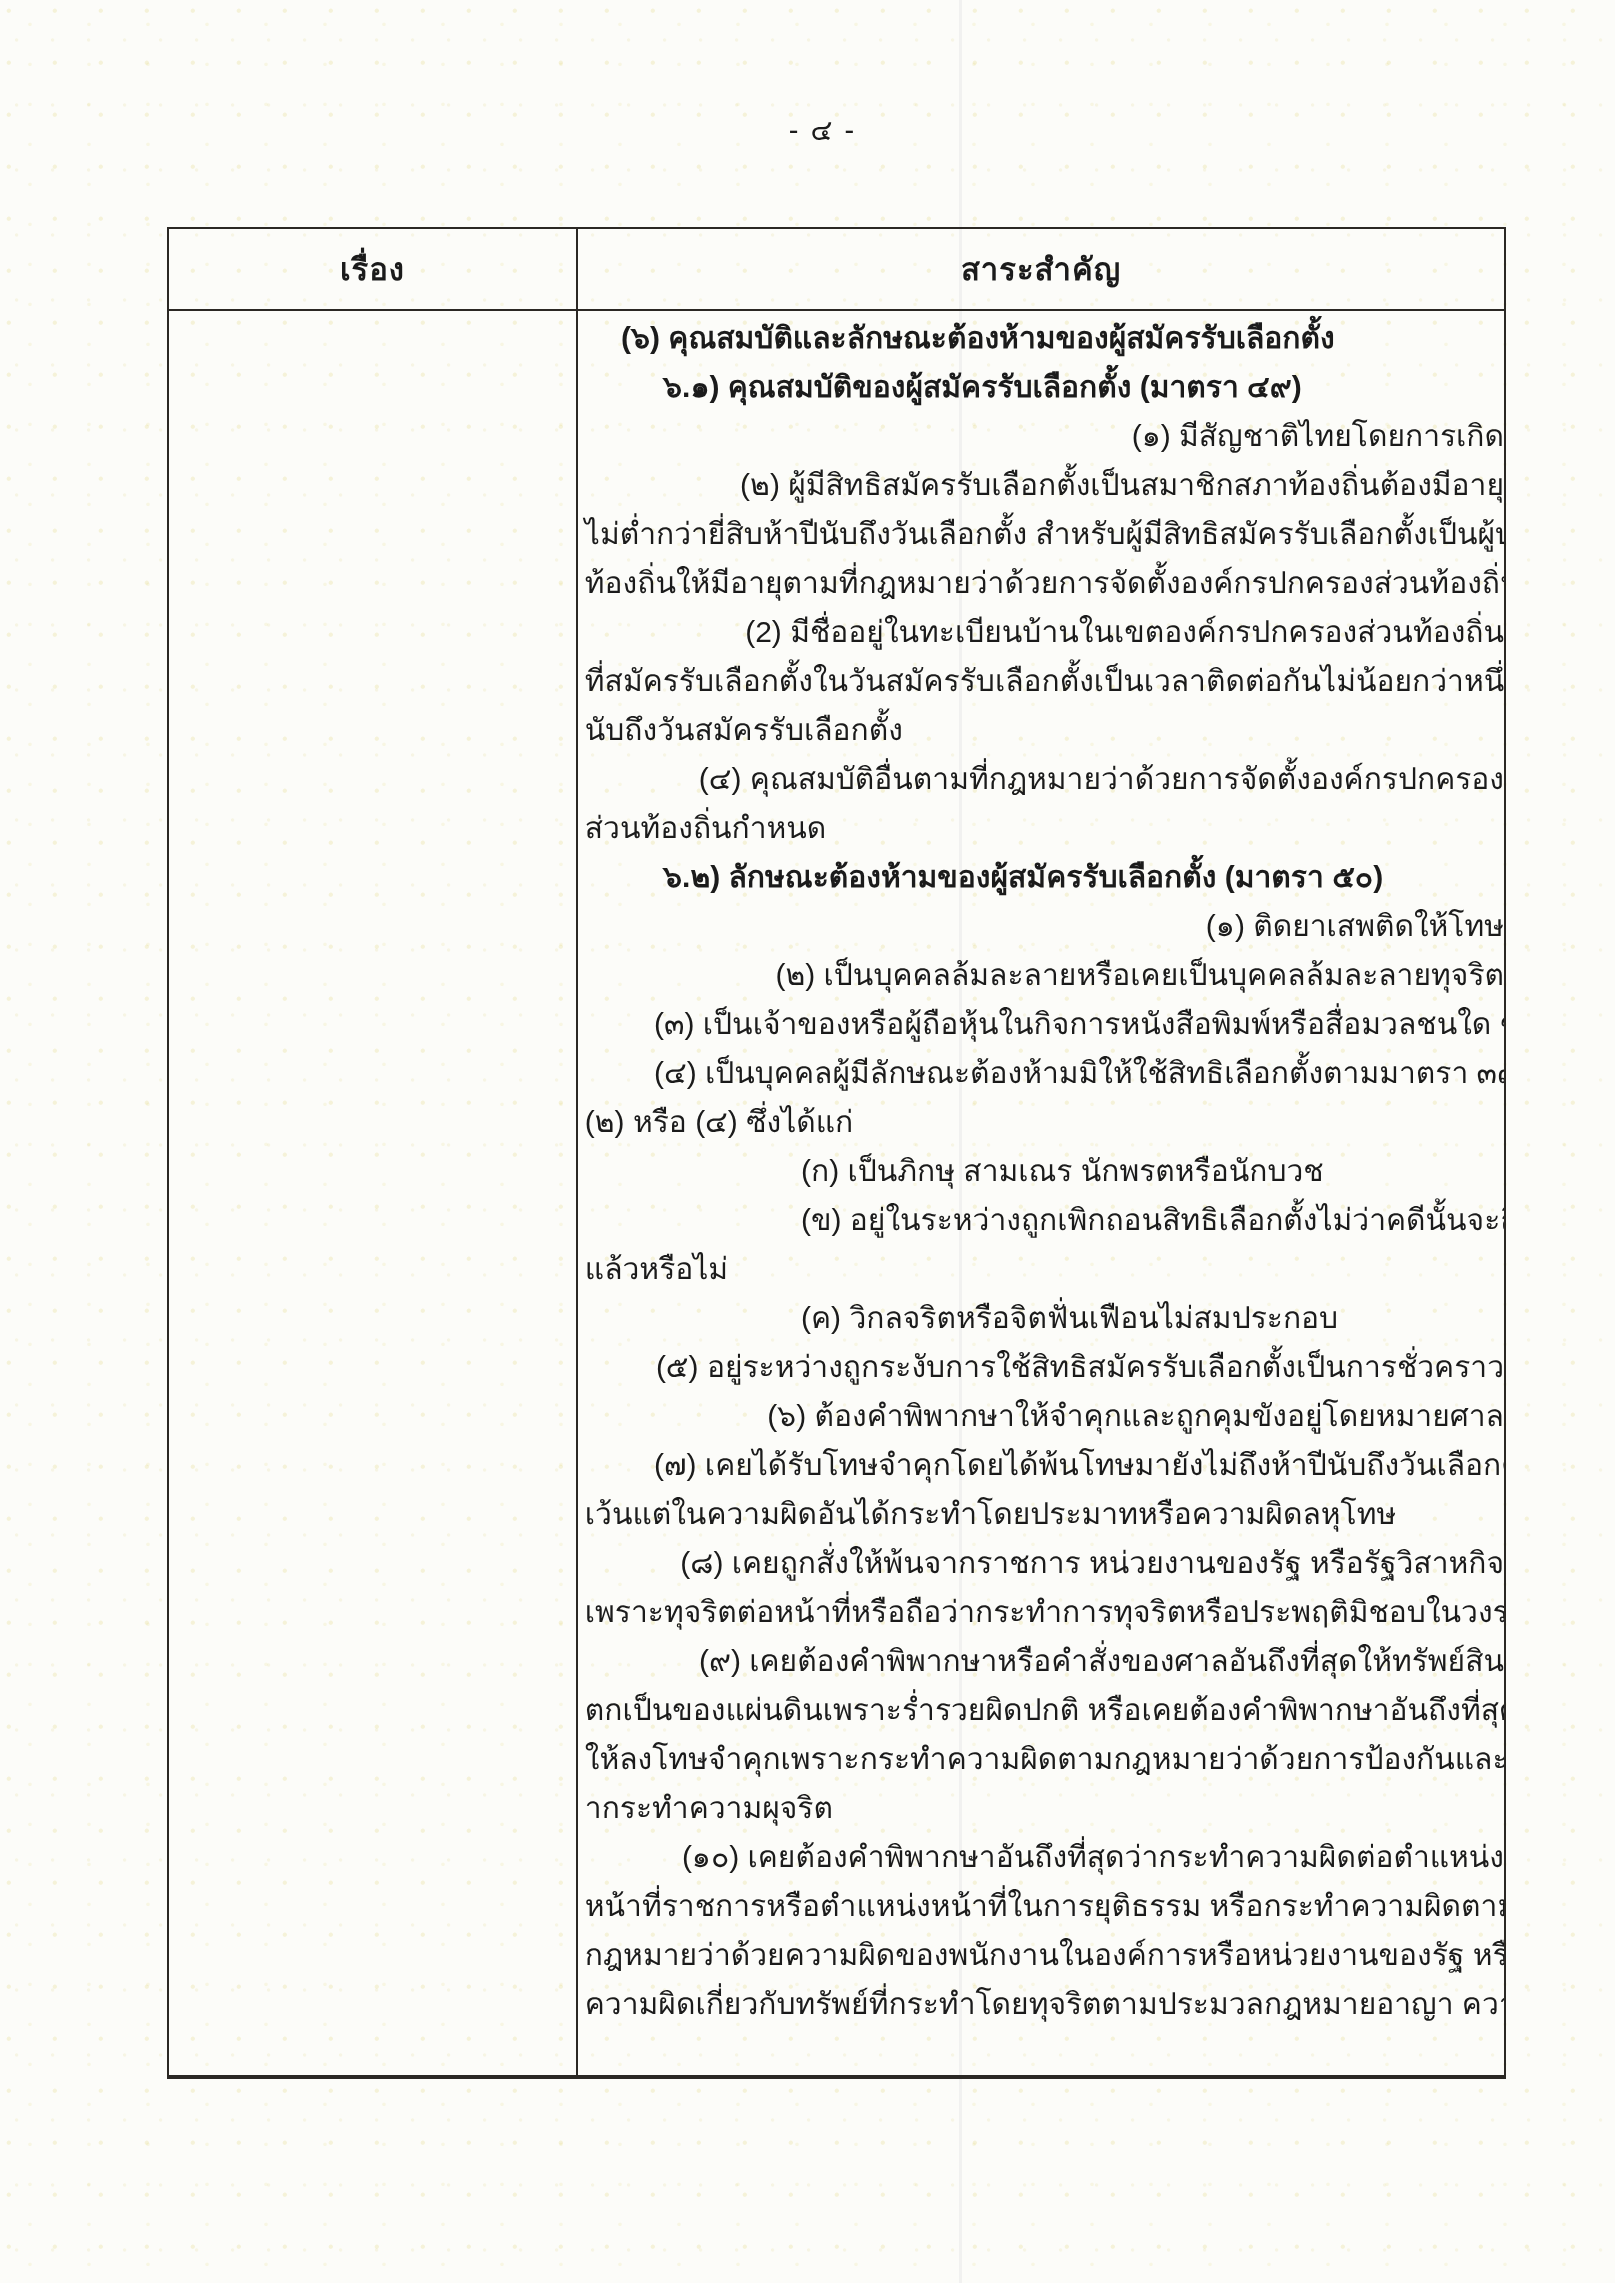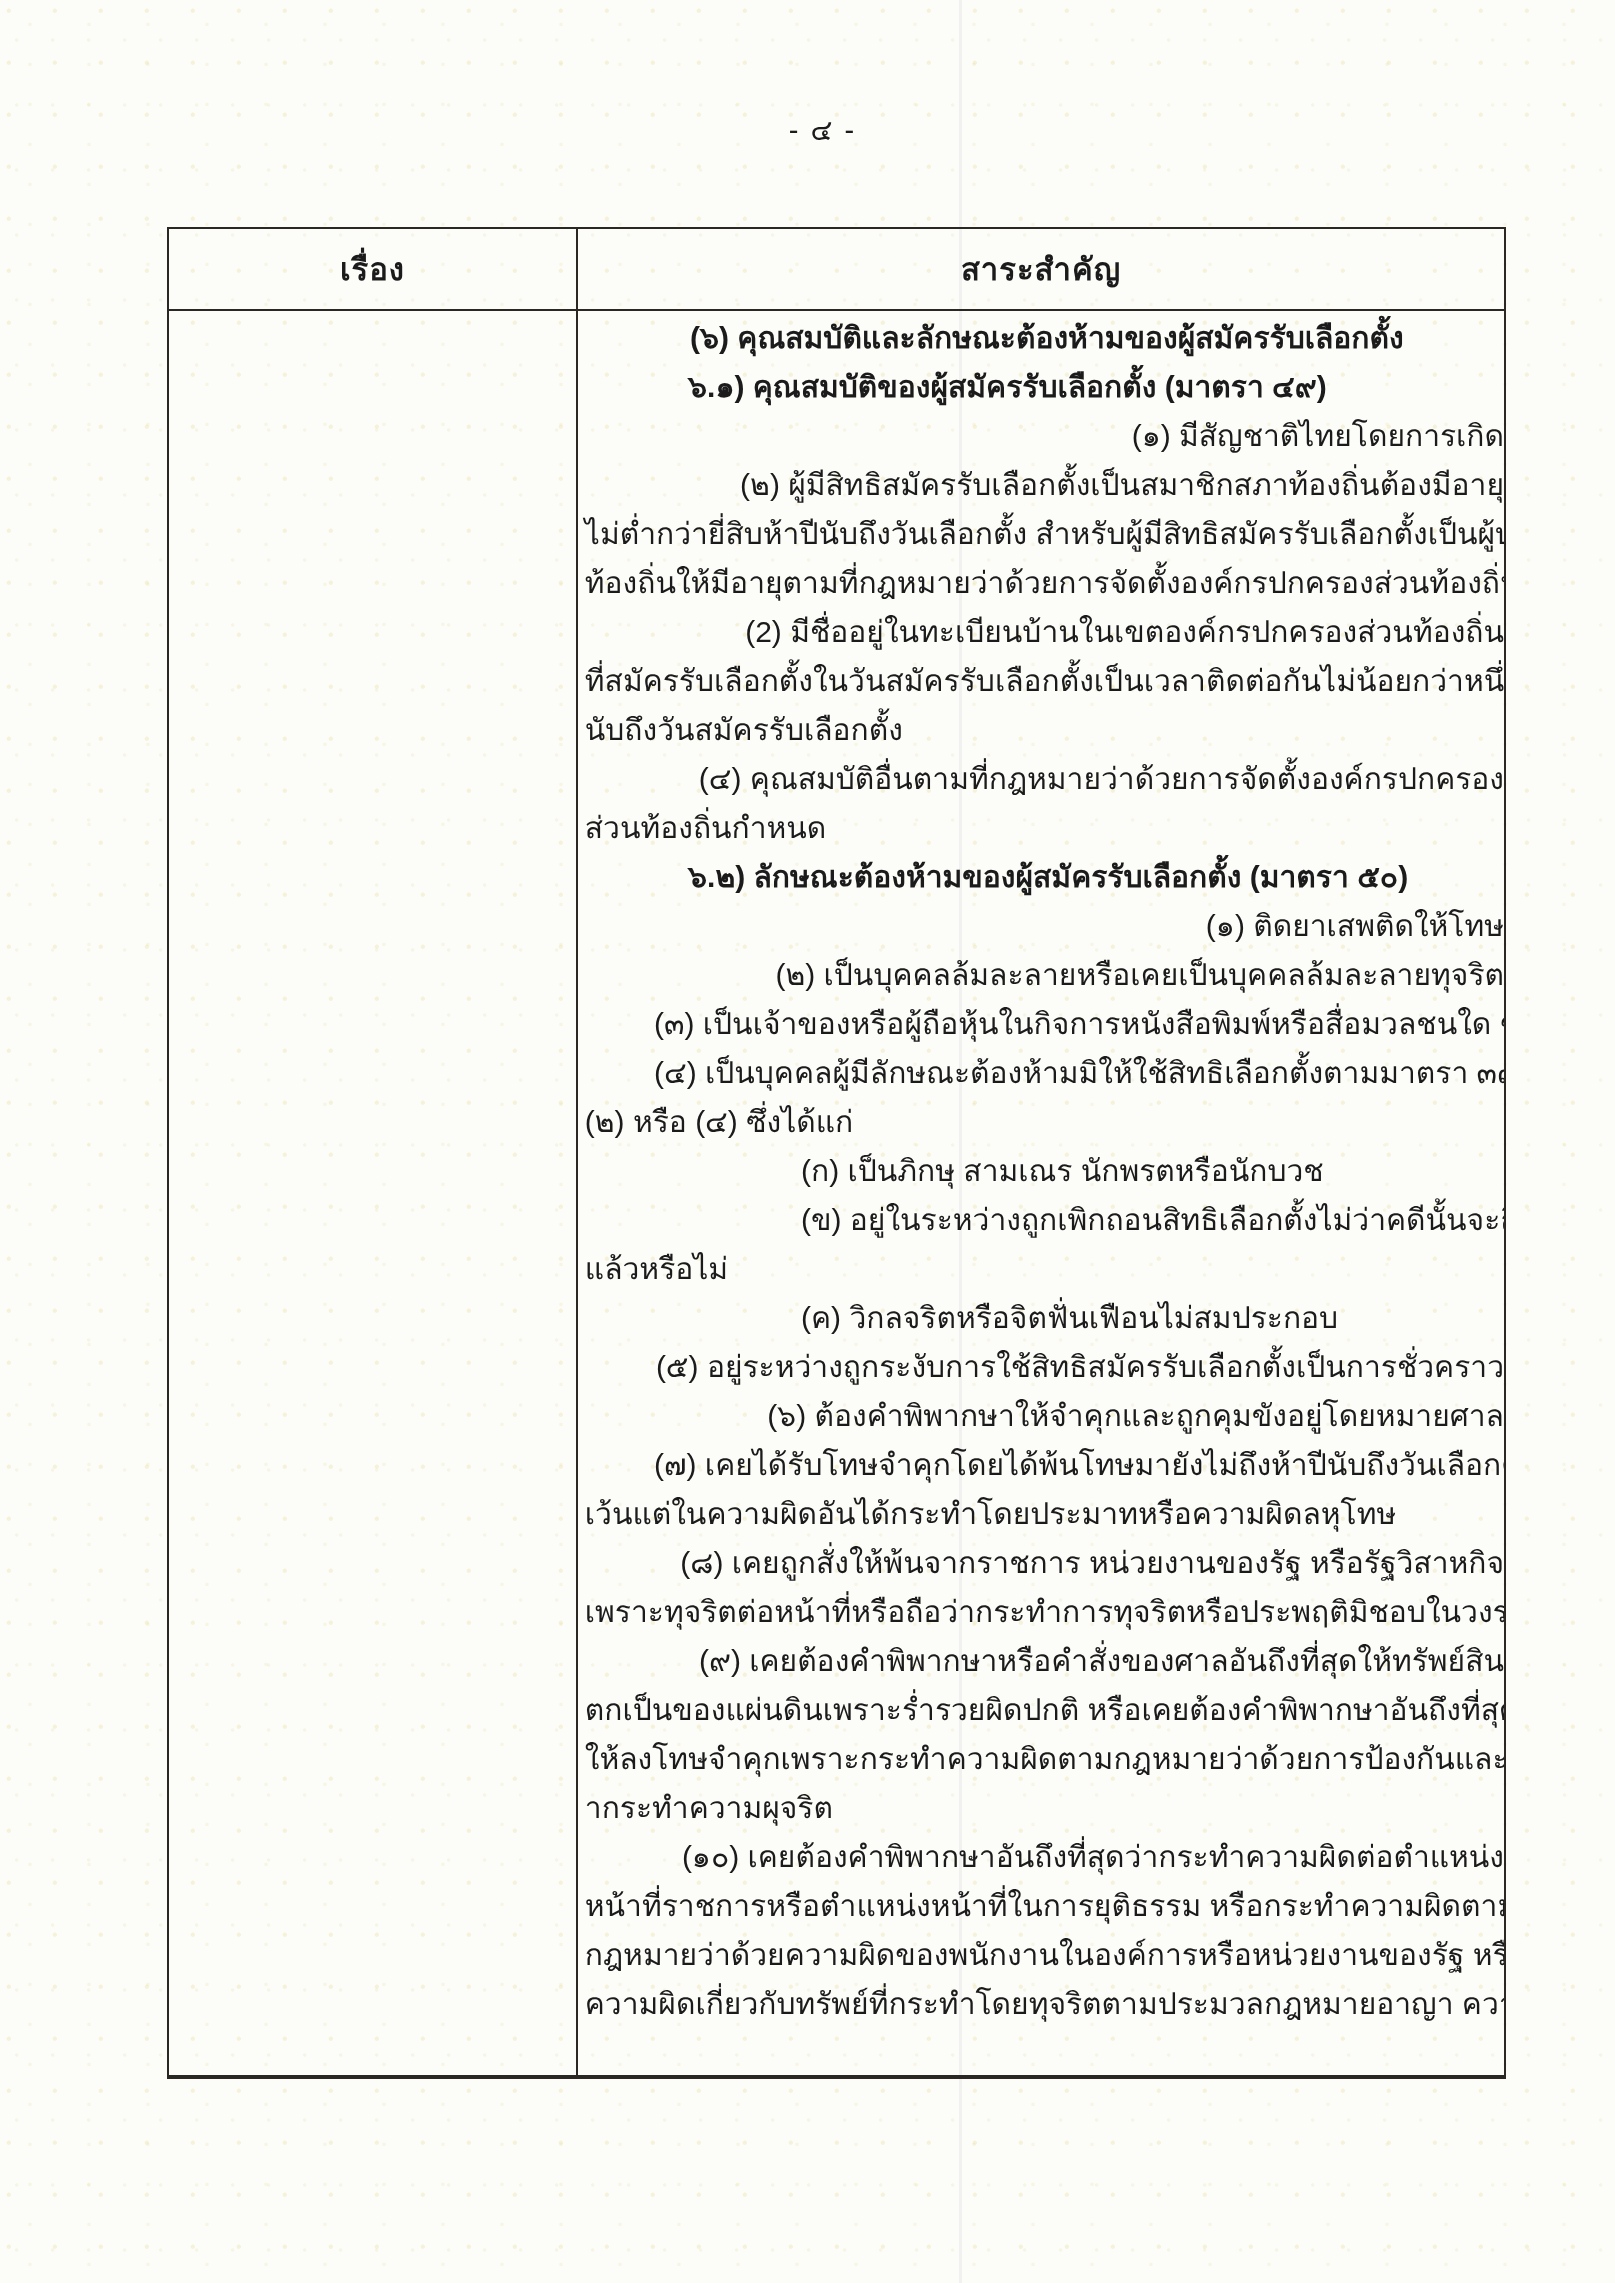--- a/index.html
+++ b/index.html
@@ -89,22 +89,22 @@
   }
   .tline {
     height: 49px;
     line-height: 49px;
     font-size: 30px;
     white-space: nowrap;
     overflow: visible;
   }
   .tline.b { font-weight: 700; }
   .ind-0 { padding-left: 6.8px; }
-  .ind-1 { padding-left: 68px; margin-left: 44px; }
-  .ind-2 { padding-left: 110px; }
+  .ind-1 { padding-left: 43px; }
+  .ind-2 { padding-left: 85px; }
   .ind-3 { padding-left: 76px; text-align: right; }
   .ind-4 { padding-left: 223px; }
 </style>
 </head>
 <body>
 
 <div class="page">
 
   <div class="scan-streak"></div>
 

